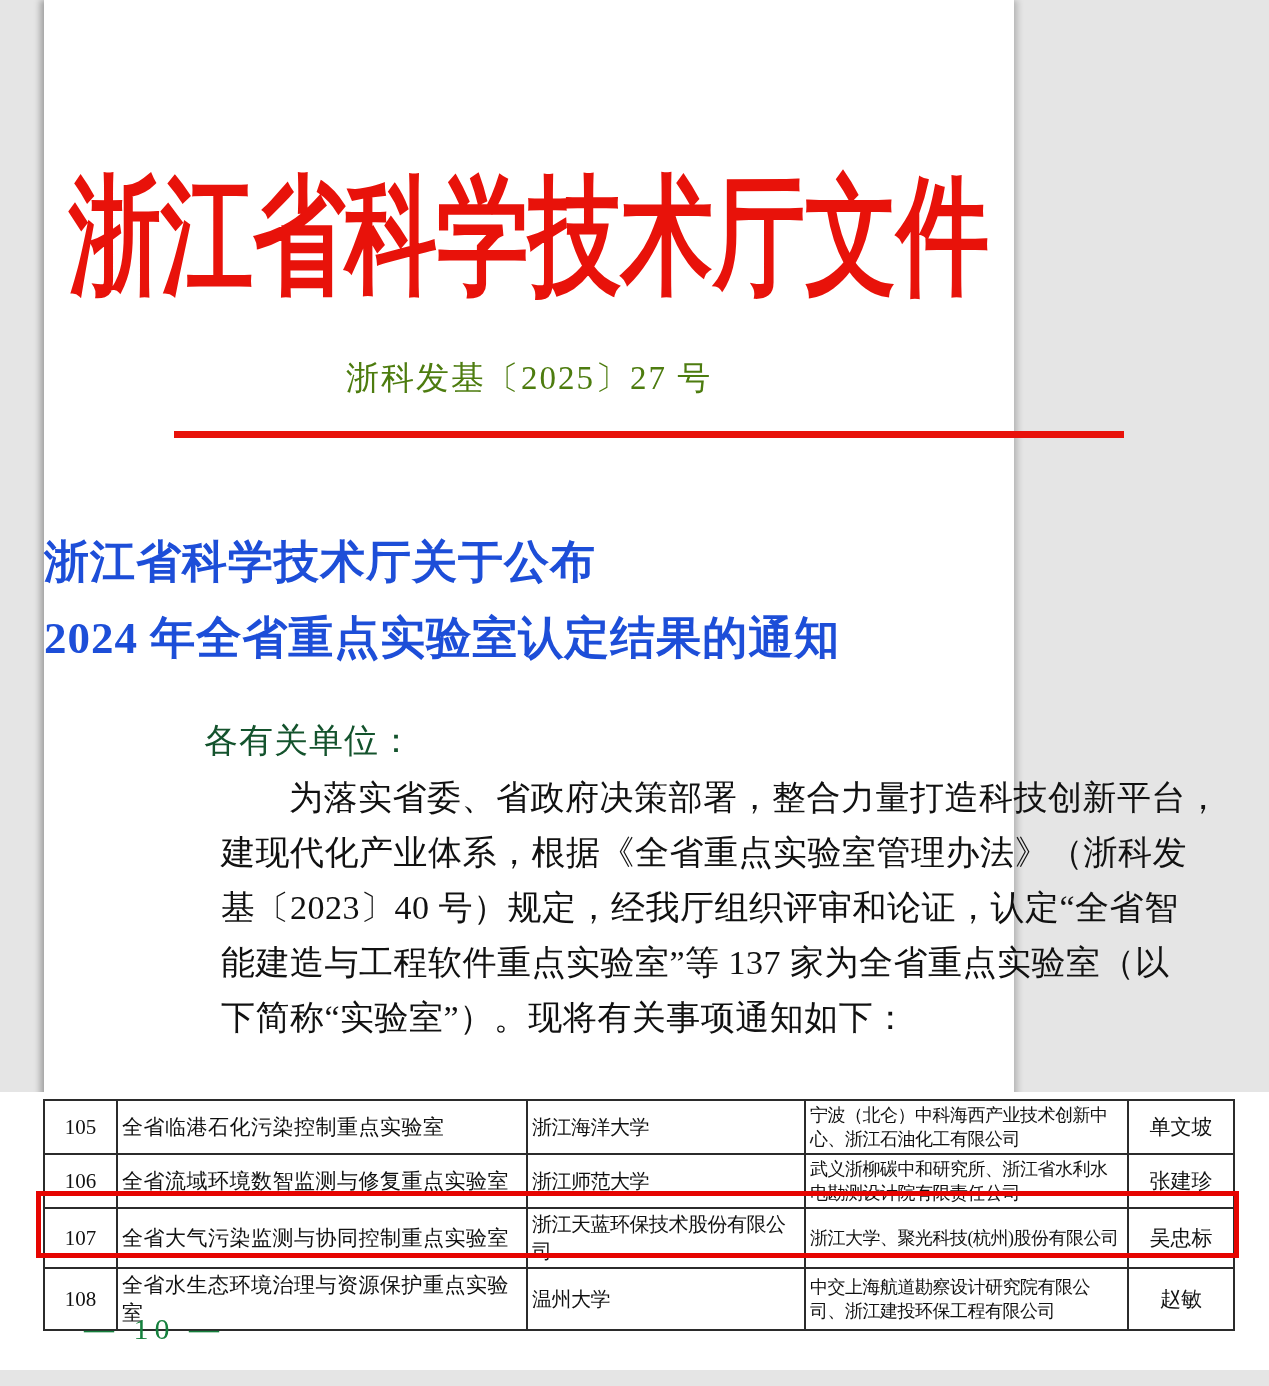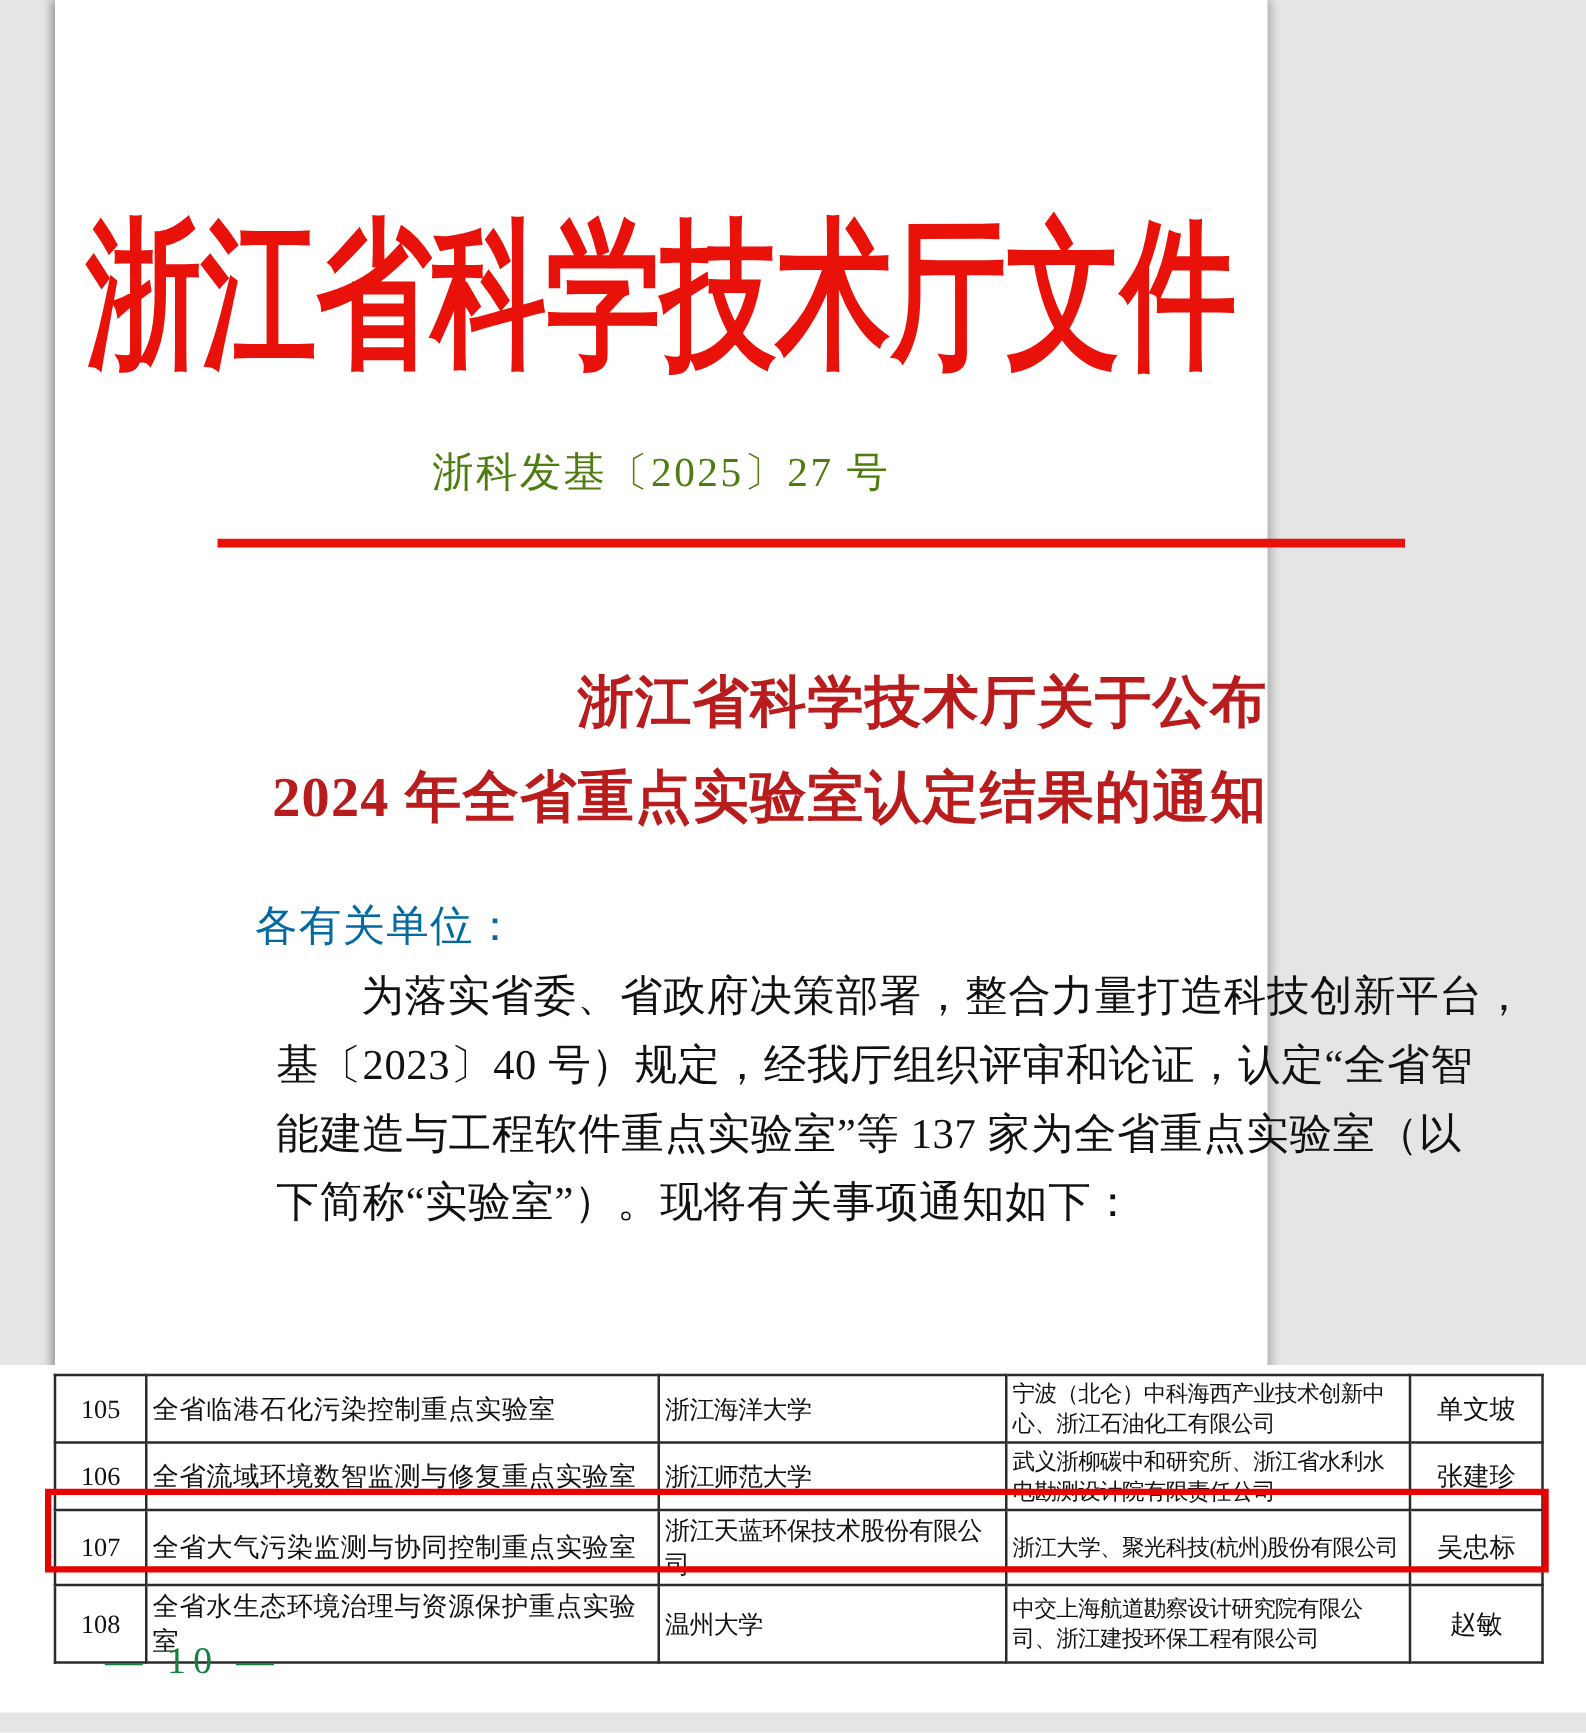--- a/index.html
+++ b/index.html
@@ -27,25 +27,25 @@
   }
   .doc-number{
     position:absolute;top:356px;left:0;width:100%;
     text-align:center;font-size:33px;color:#4d7c0f;
     letter-spacing:2px;
   }
   .red-rule{
     position:absolute;top:431px;left:130px;width:950px;height:7px;
     background:#e8120a;
   }
-  .notice-title{position:absolute;top:524px;left:0;width:100%;text-align:right;color:#b91c1c;}
+  .notice-title{position:absolute;top:524px;left:0;width:100%;text-align:left;color:#1d4ed8;}
   .notice-line{font-size:45px;font-weight:bold;line-height:76px;letter-spacing:1px;}
   .salutation{
     position:absolute;top:718px;left:160px;
-    font-size:34px;color:#0369a1;letter-spacing:1px;
+    font-size:34px;color:#14532d;letter-spacing:1px;
   }
   .body-block{
     position:absolute;top:770px;left:160px;width:925px;color:#111;
   }
   .body-line{
     font-size:34px;line-height:55px;height:55px;
     letter-spacing:0.5px;white-space:nowrap;margin-left:17px;
   }
   .body-line.indent{text-indent:2em;}
 
@@ -98,20 +98,21 @@
 
     <div class="notice-title">
       <div class="notice-line">浙江省科学技术厅关于公布</div>
       <div class="notice-line">2024 年全省重点实验室认定结果的通知</div>
     </div>
 
     <div class="salutation">各有关单位：</div>
 
     <div class="body-block">
       <div class="body-line indent">为落实省委、省政府决策部署，整合力量打造科技创新平台，</div>
+      <div class="body-line">建现代化产业体系，根据《全省重点实验室管理办法》（浙科发</div>
       <div class="body-line">基〔2023〕40 号）规定，经我厅组织评审和论证，认定“全省智</div>
       <div class="body-line">能建造与工程软件重点实验室”等 137 家为全省重点实验室（以</div>
       <div class="body-line">下简称“实验室”）。现将有关事项通知如下：</div>
     </div>
   </div>
 
   <div class="sheet-bottom">
 
     <table class="result-table">
       <tbody>

